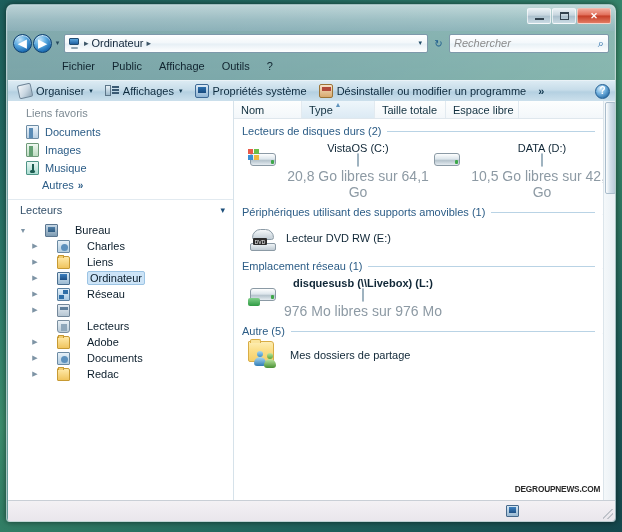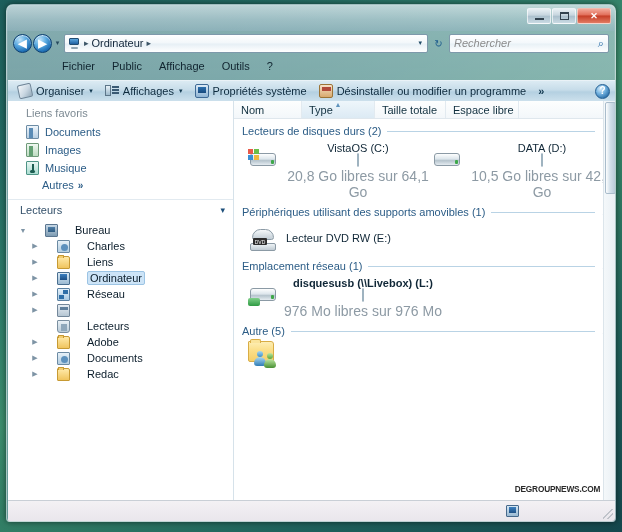--- a/index.html
+++ b/index.html
@@ -561,20 +561,21 @@
               </span>
               <span class="person blue">
                 <b></b>
                 <i></i>
               </span>
               <span class="person green">
                 <b></b>
                 <i></i>
               </span>
             </span>
+            <span class="ilabel">Mes dossiers de partage</span>
           </div>
         </div>
       <div id="watermark">DEGROUPNEWS.COM</div>
       <div id="vscroll">
         <div class="thumb"></div>
       </div>
     </div>
   </div>
 
   <div id="statusbar">

